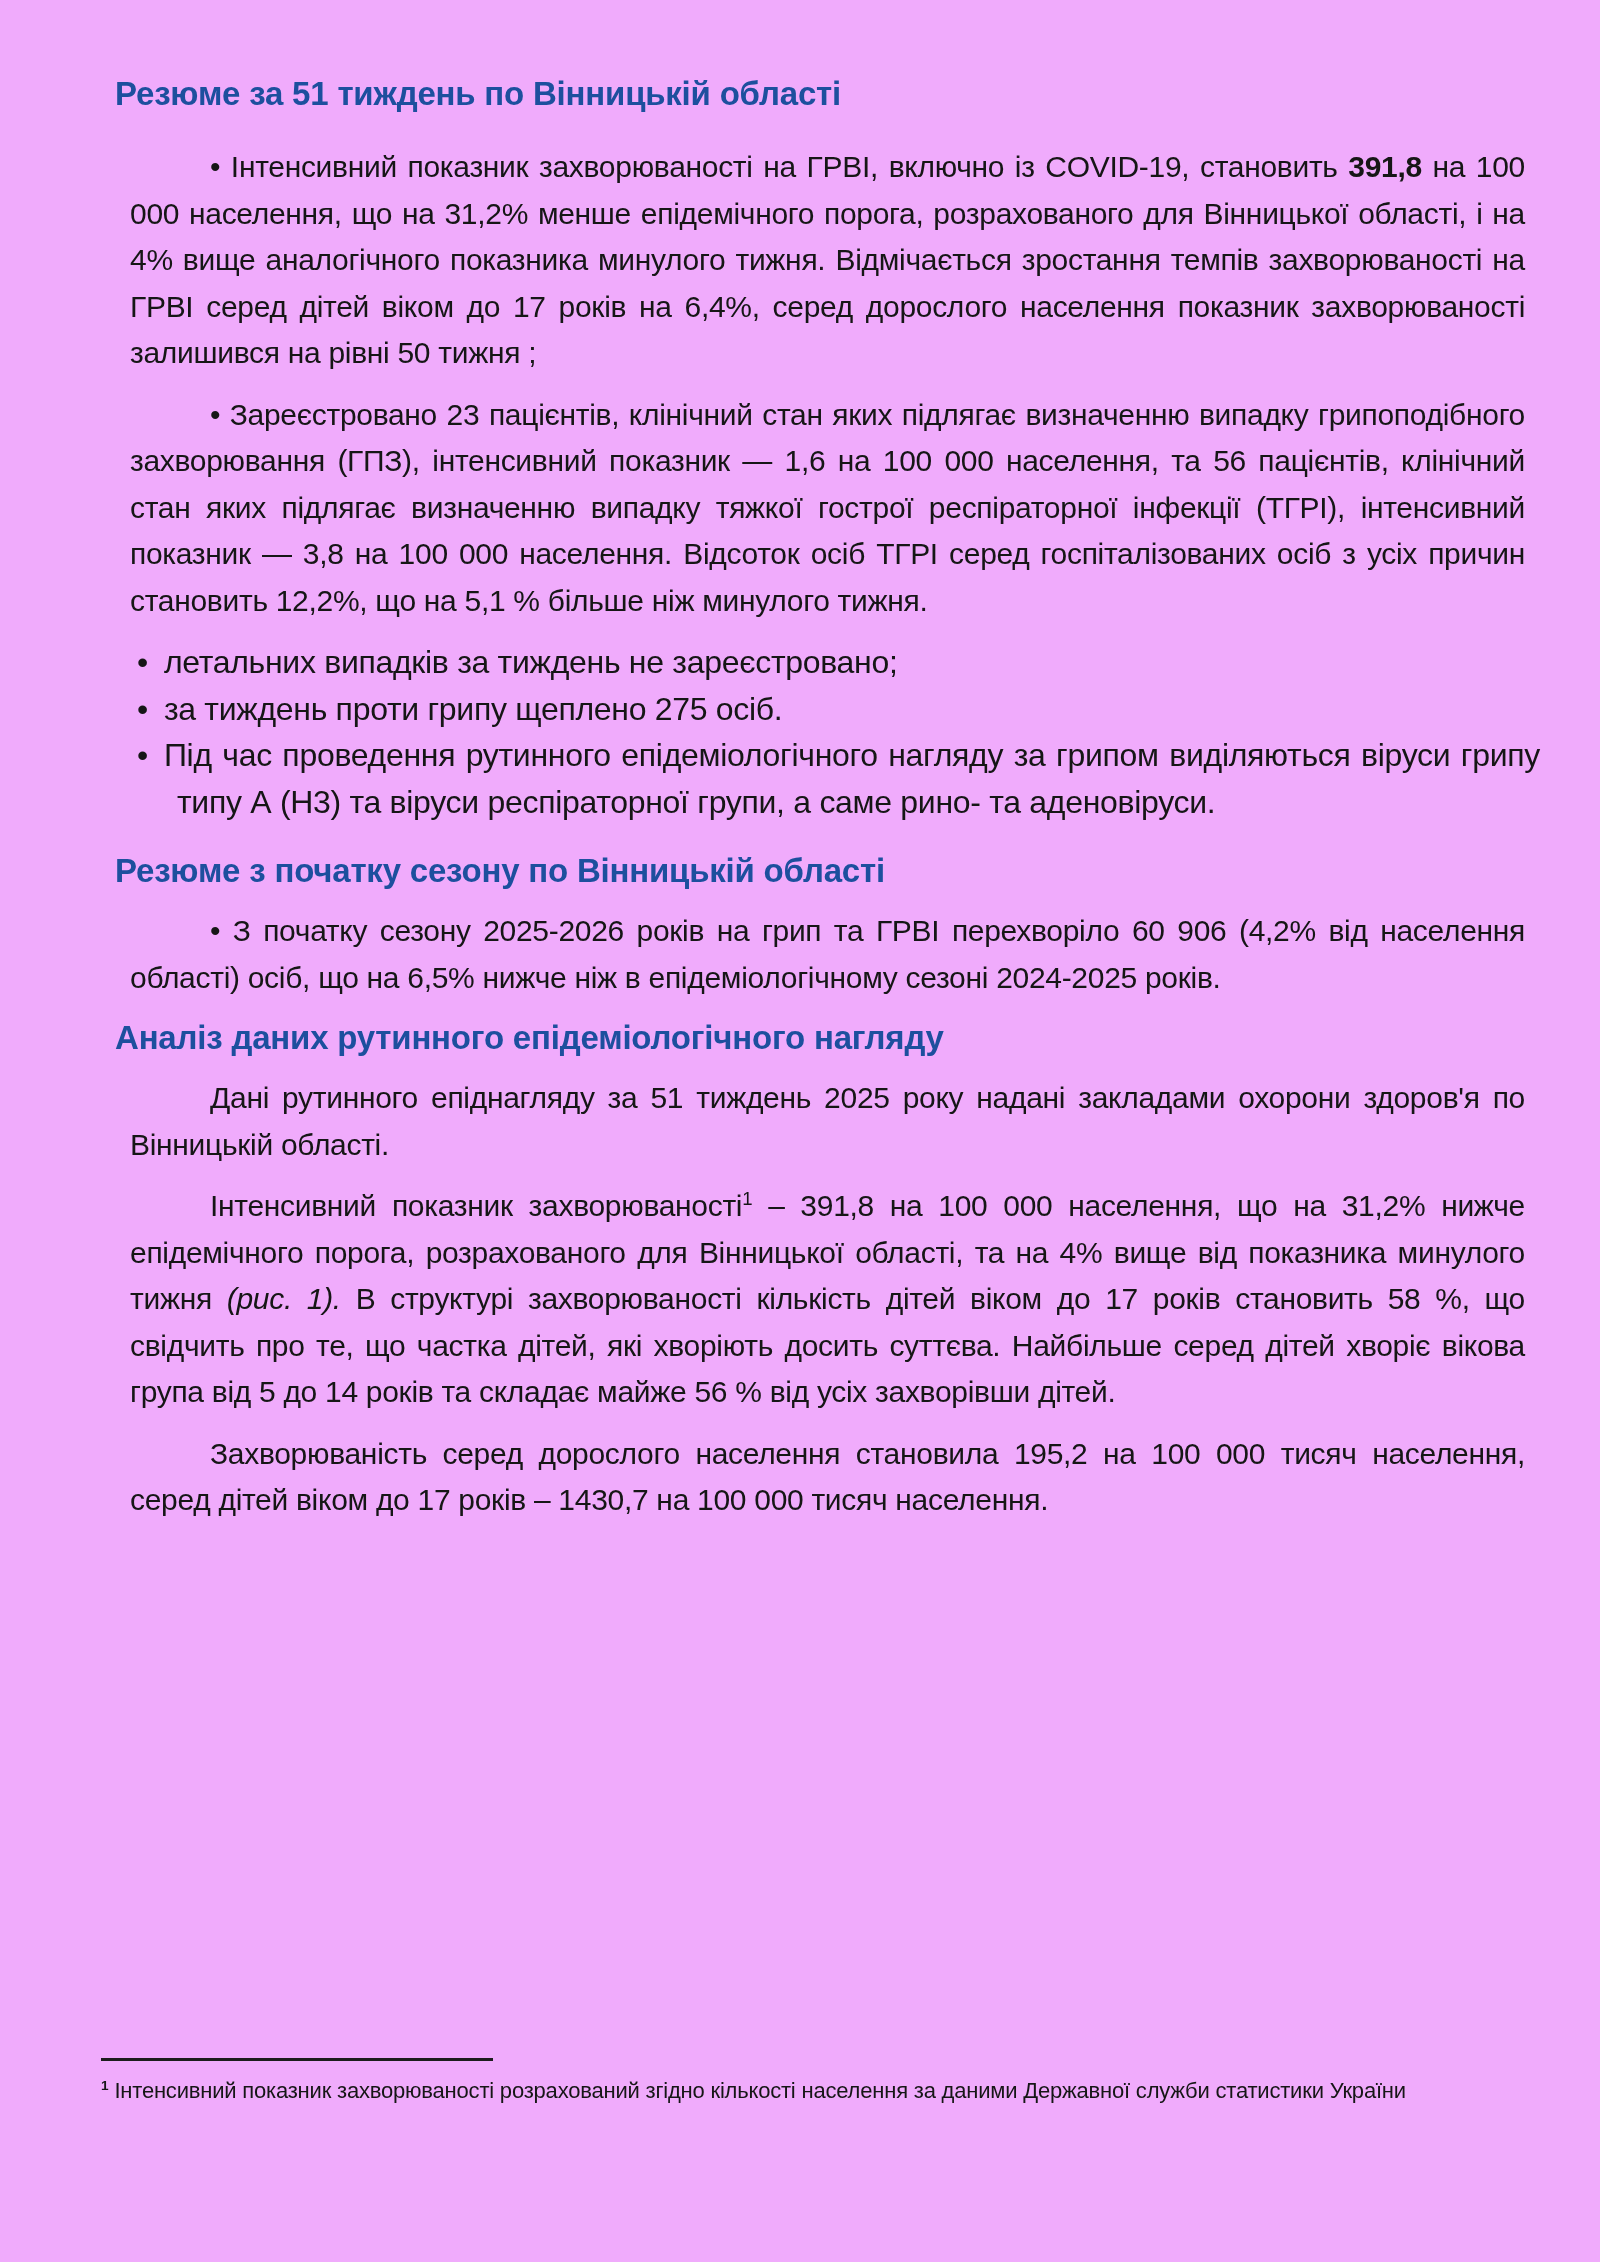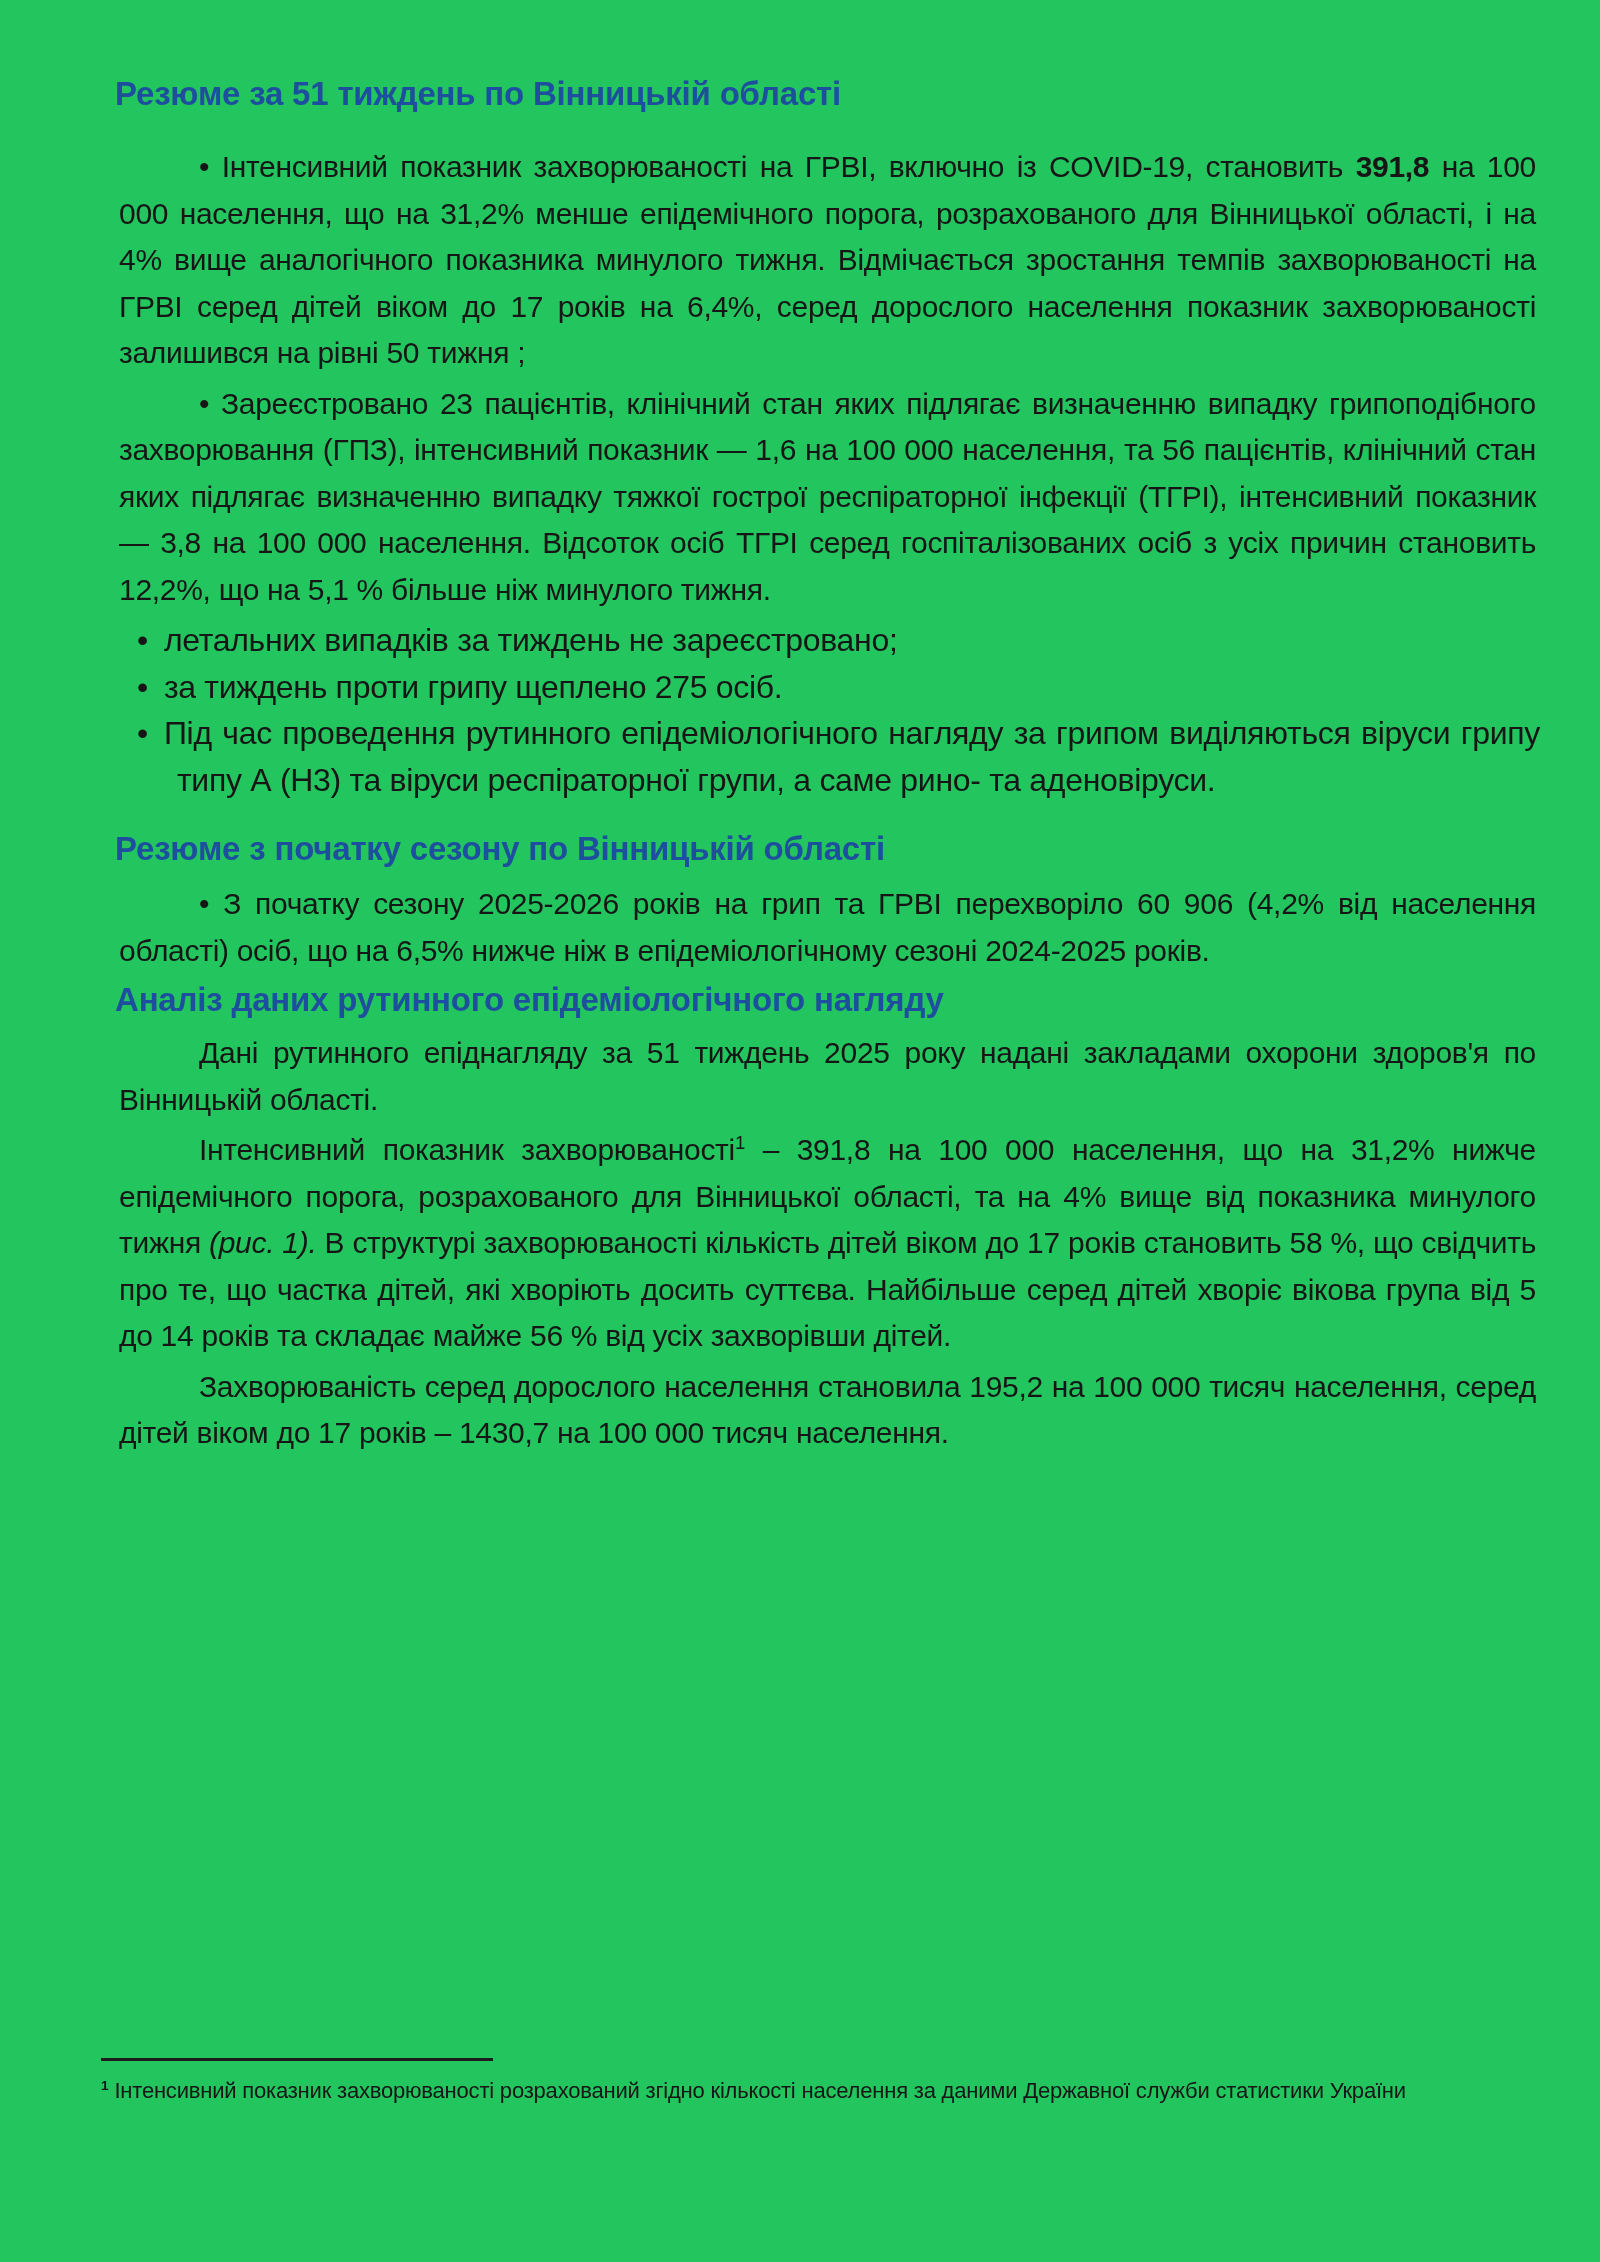--- a/index.html
+++ b/index.html
@@ -1,20 +1,20 @@
 <!DOCTYPE html>
 <html lang="uk"><head>
 <meta charset="utf-8">
 <style>
   html, body { margin: 0; padding: 0; background: #ffffff; }
   .page {
     position: relative;
     width: 1600px;
     height: 2262px;
-    background: #22c55e;
+    background: #f0abfc;
     font-family: "Liberation Sans", "DejaVu Sans", sans-serif;
     color: #161616;
     overflow: hidden;
   }
   .content {
     position: absolute;
     left: 115px;
     top: 72px;
     width: 1425px;
   }
@@ -27,21 +27,21 @@
     letter-spacing: -0.2px;
   }
   .h-week     { margin-bottom: 28px; }
   .h-season   { margin-top: 24px; margin-bottom: 10px; }
   .h-analysis { margin-top: 0; margin-bottom: 8px; }
   .para {
     font-size: 30px;
     line-height: 46.5px;
     text-align: justify;
     text-indent: 80px;
-    margin: 4px;
+    margin: 15px;
     letter-spacing: -0.3px;
   }
   .li {
     font-size: 32px;
     line-height: 46.5px;
     text-align: justify;
     margin: 0 0 0 22px;
     padding-left: 40px;
     text-indent: -40px;
     letter-spacing: -0.3px;

